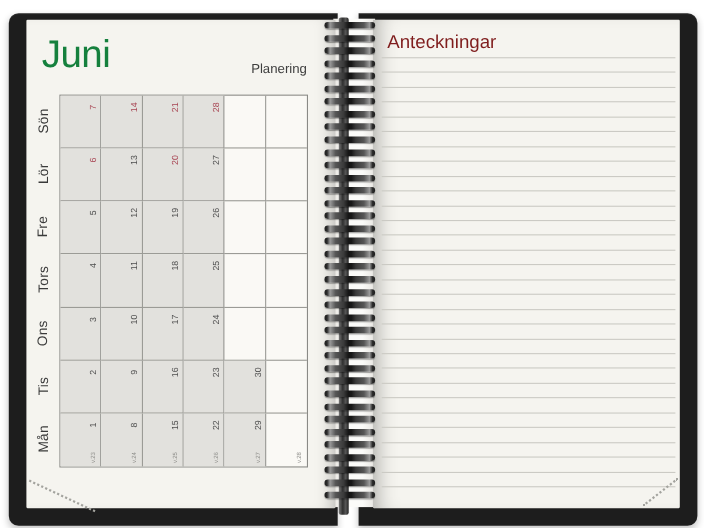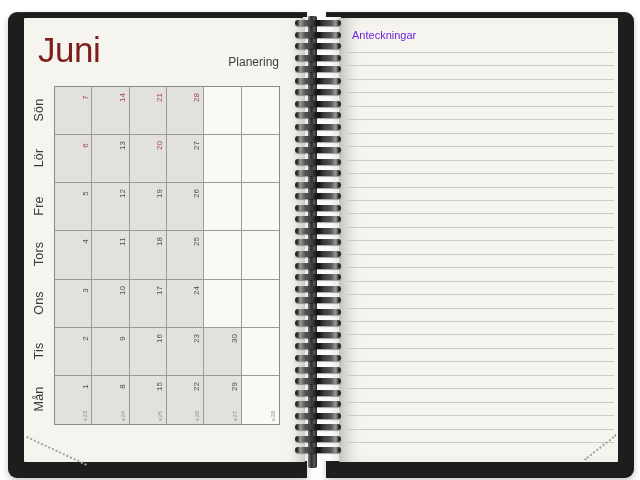--- a/index.html
+++ b/index.html
@@ -16,41 +16,41 @@
   .spine-gap{position:absolute;left:303px;top:17px;width:38px;height:444px;
              background:linear-gradient(90deg,#e9e7e2,#fbfbf9 30%,#fbfbf9 70%,#e7e5e1);}
 
   
   .page{position:absolute;top:18px;height:444px;background:var(--paper,#f5f4ef);border-radius:1px;}
   .page-left{left:24px;width:281px;box-shadow:inset -14px 0 16px -12px rgba(0,0,0,0.28);}
   .page-right{left:339px;width:279px;box-shadow:inset 16px 0 18px -12px rgba(0,0,0,0.30);}
 
   
   .month-title{position:absolute;left:14px;top:13px;font-size:35px;line-height:1.1;
-               color:#7f1d1d;letter-spacing:-0.5px;font-weight:400;}
+               color:#15803d;letter-spacing:-0.5px;font-weight:400;}
   .subtitle{position:absolute;right:26px;top:37px;font-size:12px;color:#3e3e3e;}
   .weekday-box{position:absolute;left:2px;width:26px;display:flex;align-items:center;justify-content:center;}
   .weekday-box span{transform:rotate(-90deg);white-space:nowrap;font-size:12.5px;color:#3a3a3a;letter-spacing:0.2px;}
   .cal{position:absolute;left:30px;top:68px;width:224px;height:337px;
        display:grid;grid-template-columns:repeat(6,1fr);grid-template-rows:repeat(7,1fr);
        border:1px solid #8a8a86;background:#faf9f5;}
   .cell{position:relative;border-right:1px solid #9b9b96;border-bottom:1px solid #9b9b96;}
   .cell.no-r{border-right:none;}
   .cell.no-b{border-bottom:none;}
   .cell.shaded{background:var(--shade,#e2e1dd);}
   .daybox{position:absolute;top:2px;right:0;width:13px;height:17px;
           display:flex;align-items:center;justify-content:center;}
   .daybox span{transform:rotate(-90deg);font-size:8px;color:var(--day,#4f4f4f);white-space:nowrap;}
   .daybox span.red{color:var(--red,#a84553);}
   .wkbox{position:absolute;bottom:1px;right:1px;width:10px;height:13px;
          display:flex;align-items:center;justify-content:center;}
   .wkbox span{transform:rotate(-90deg);font-size:5.5px;color:#8e8e8a;white-space:nowrap;}
 
   
-  .notes-title{position:absolute;left:13px;top:11px;font-size:11px;color:#6d28d9;}
+  .notes-title{position:absolute;left:13px;top:11px;font-size:17px;color:#7f1d1d;}
   .rule{position:absolute;left:8px;right:4px;height:1px;background:#cbcac4;}
 
   
   .wire-spine{position:absolute;left:308px;top:16px;width:9px;height:452px;z-index:5;
               background:linear-gradient(90deg,#7a7a7a,#2f2f2f 40%,#585858 70%,#222);border-radius:2px;}
   .loop{position:absolute;left:295px;width:46px;height:6px;border-radius:3px;z-index:6;
         background:linear-gradient(90deg,#1f1f1f 0%,#2a2a2a 5%,#9a9a9a 11%,#565656 22%,
                    #3a3a3a 38%,#161616 47%,#161616 53%,#3a3a3a 62%,#565656 78%,
                    #9a9a9a 89%,#2a2a2a 95%,#1f1f1f 100%);
         box-shadow:0 1px 1px rgba(0,0,0,0.35);}

